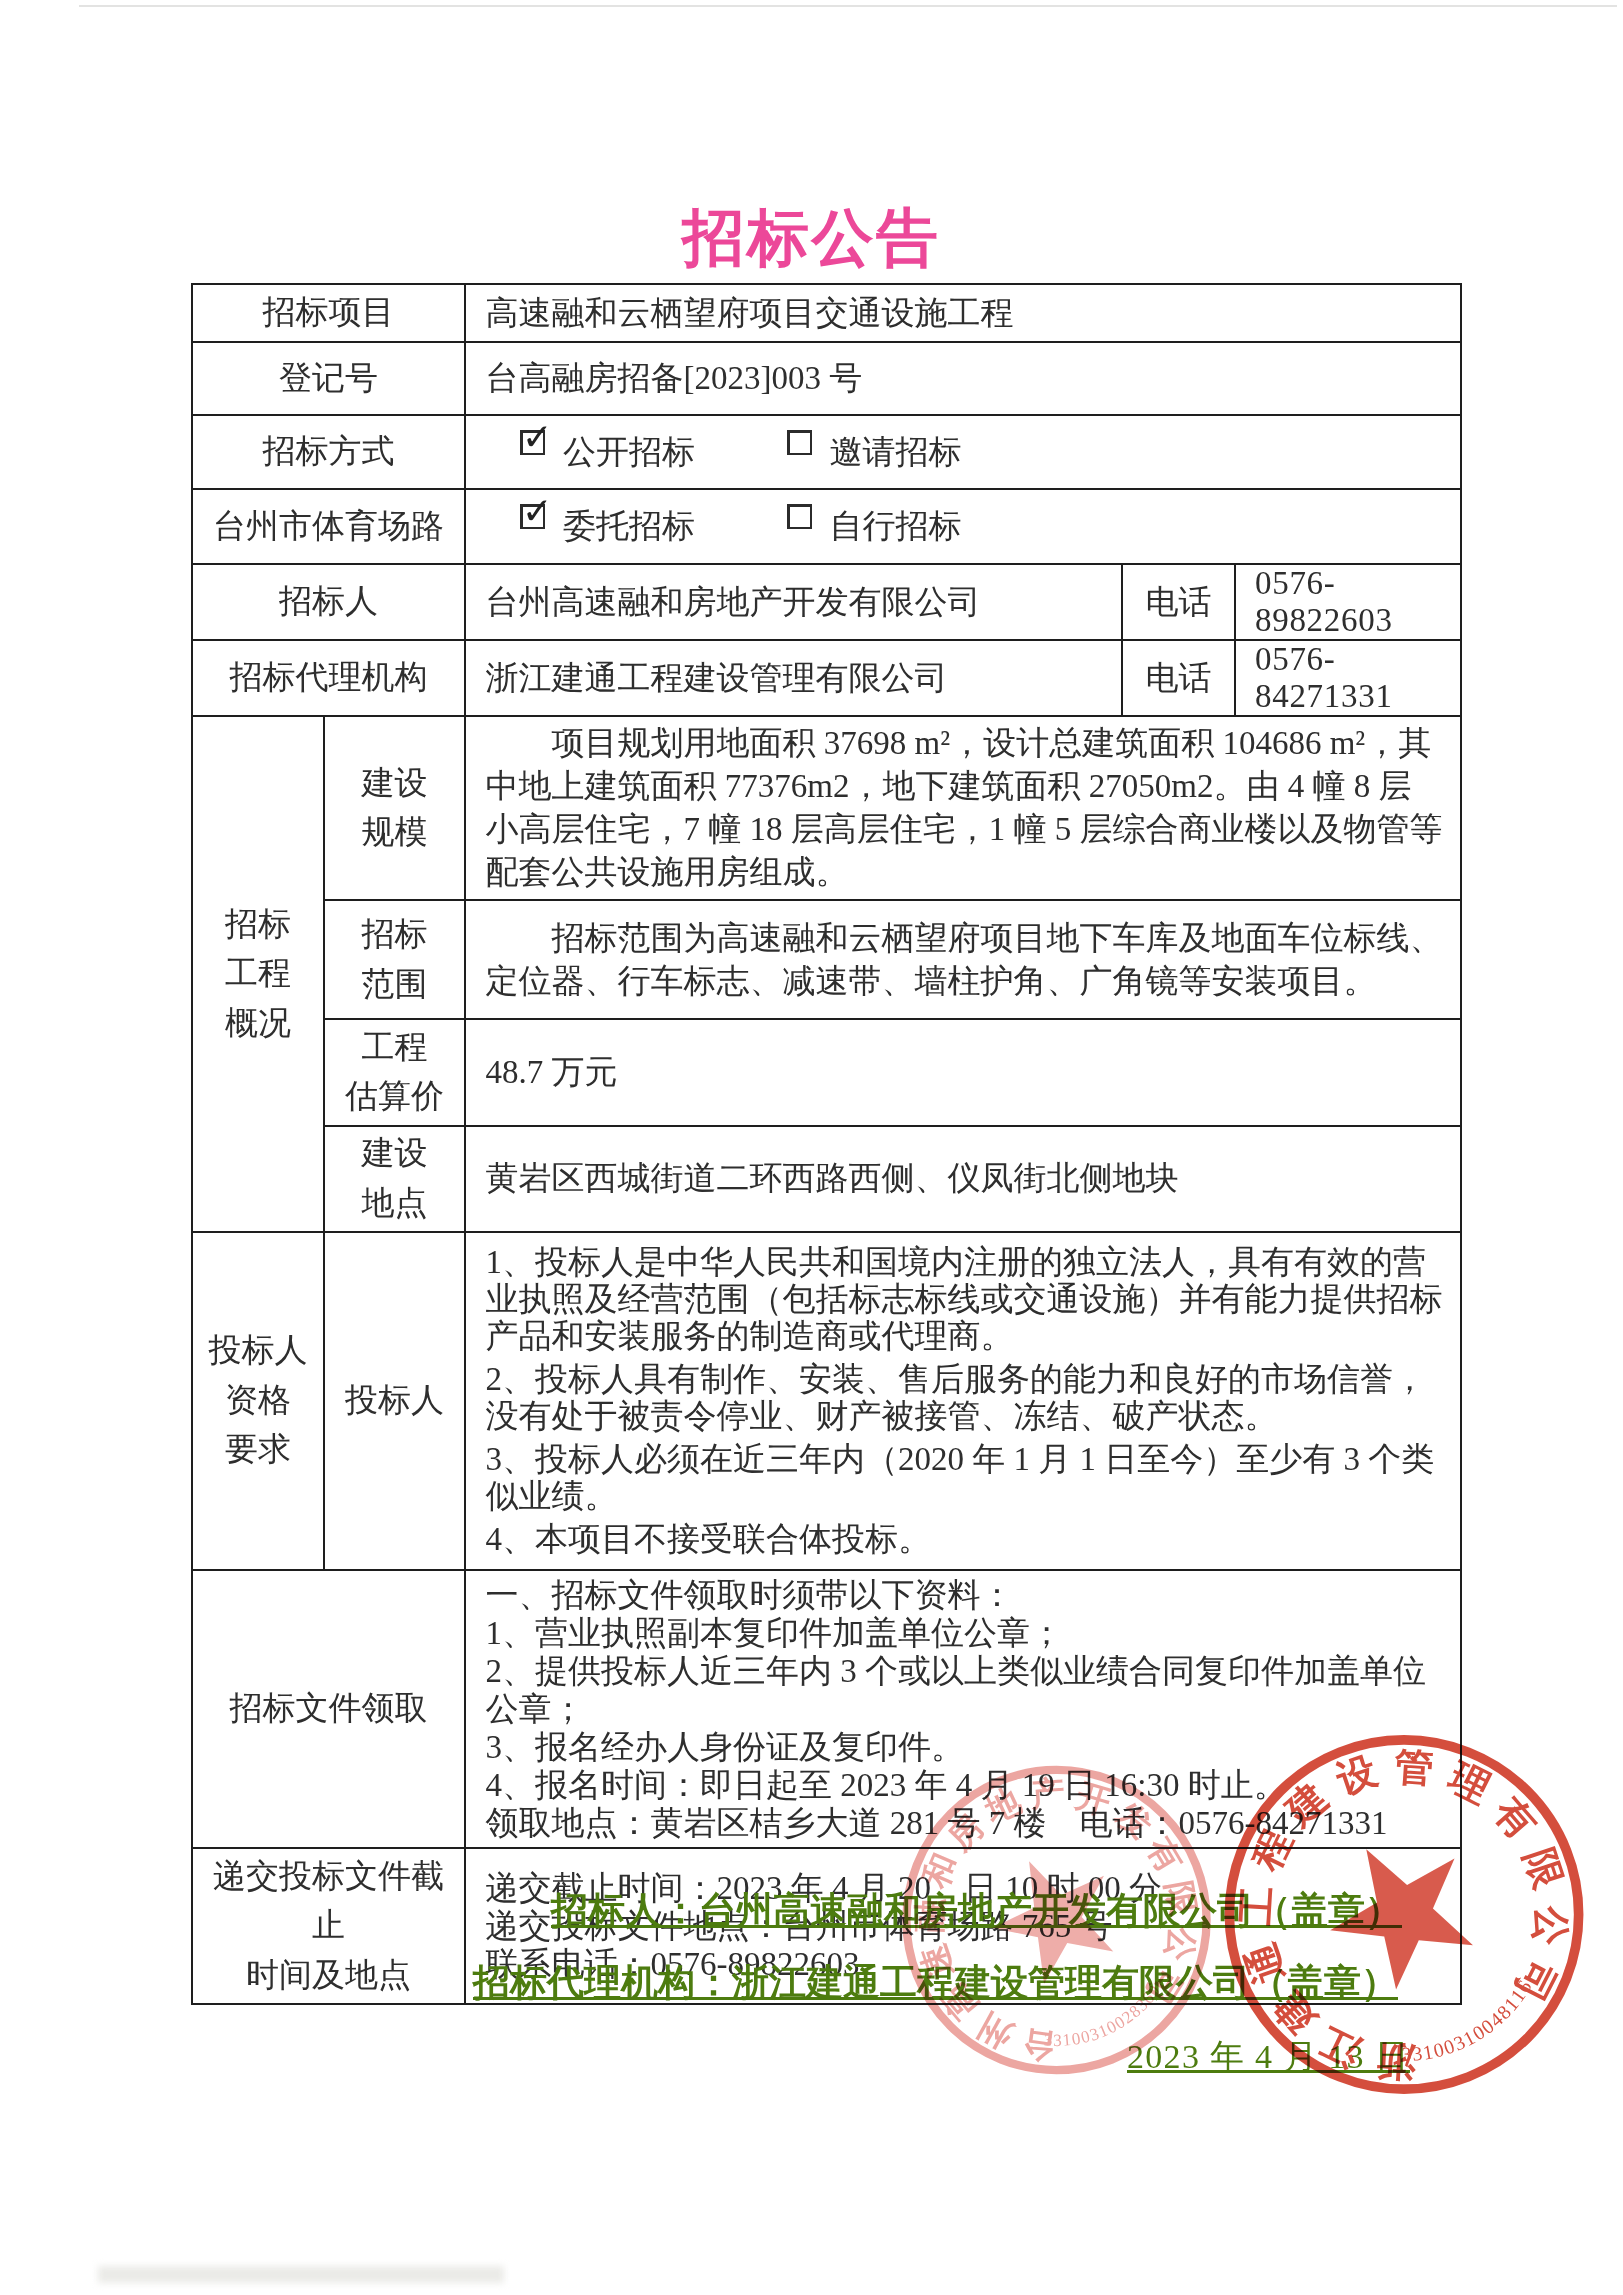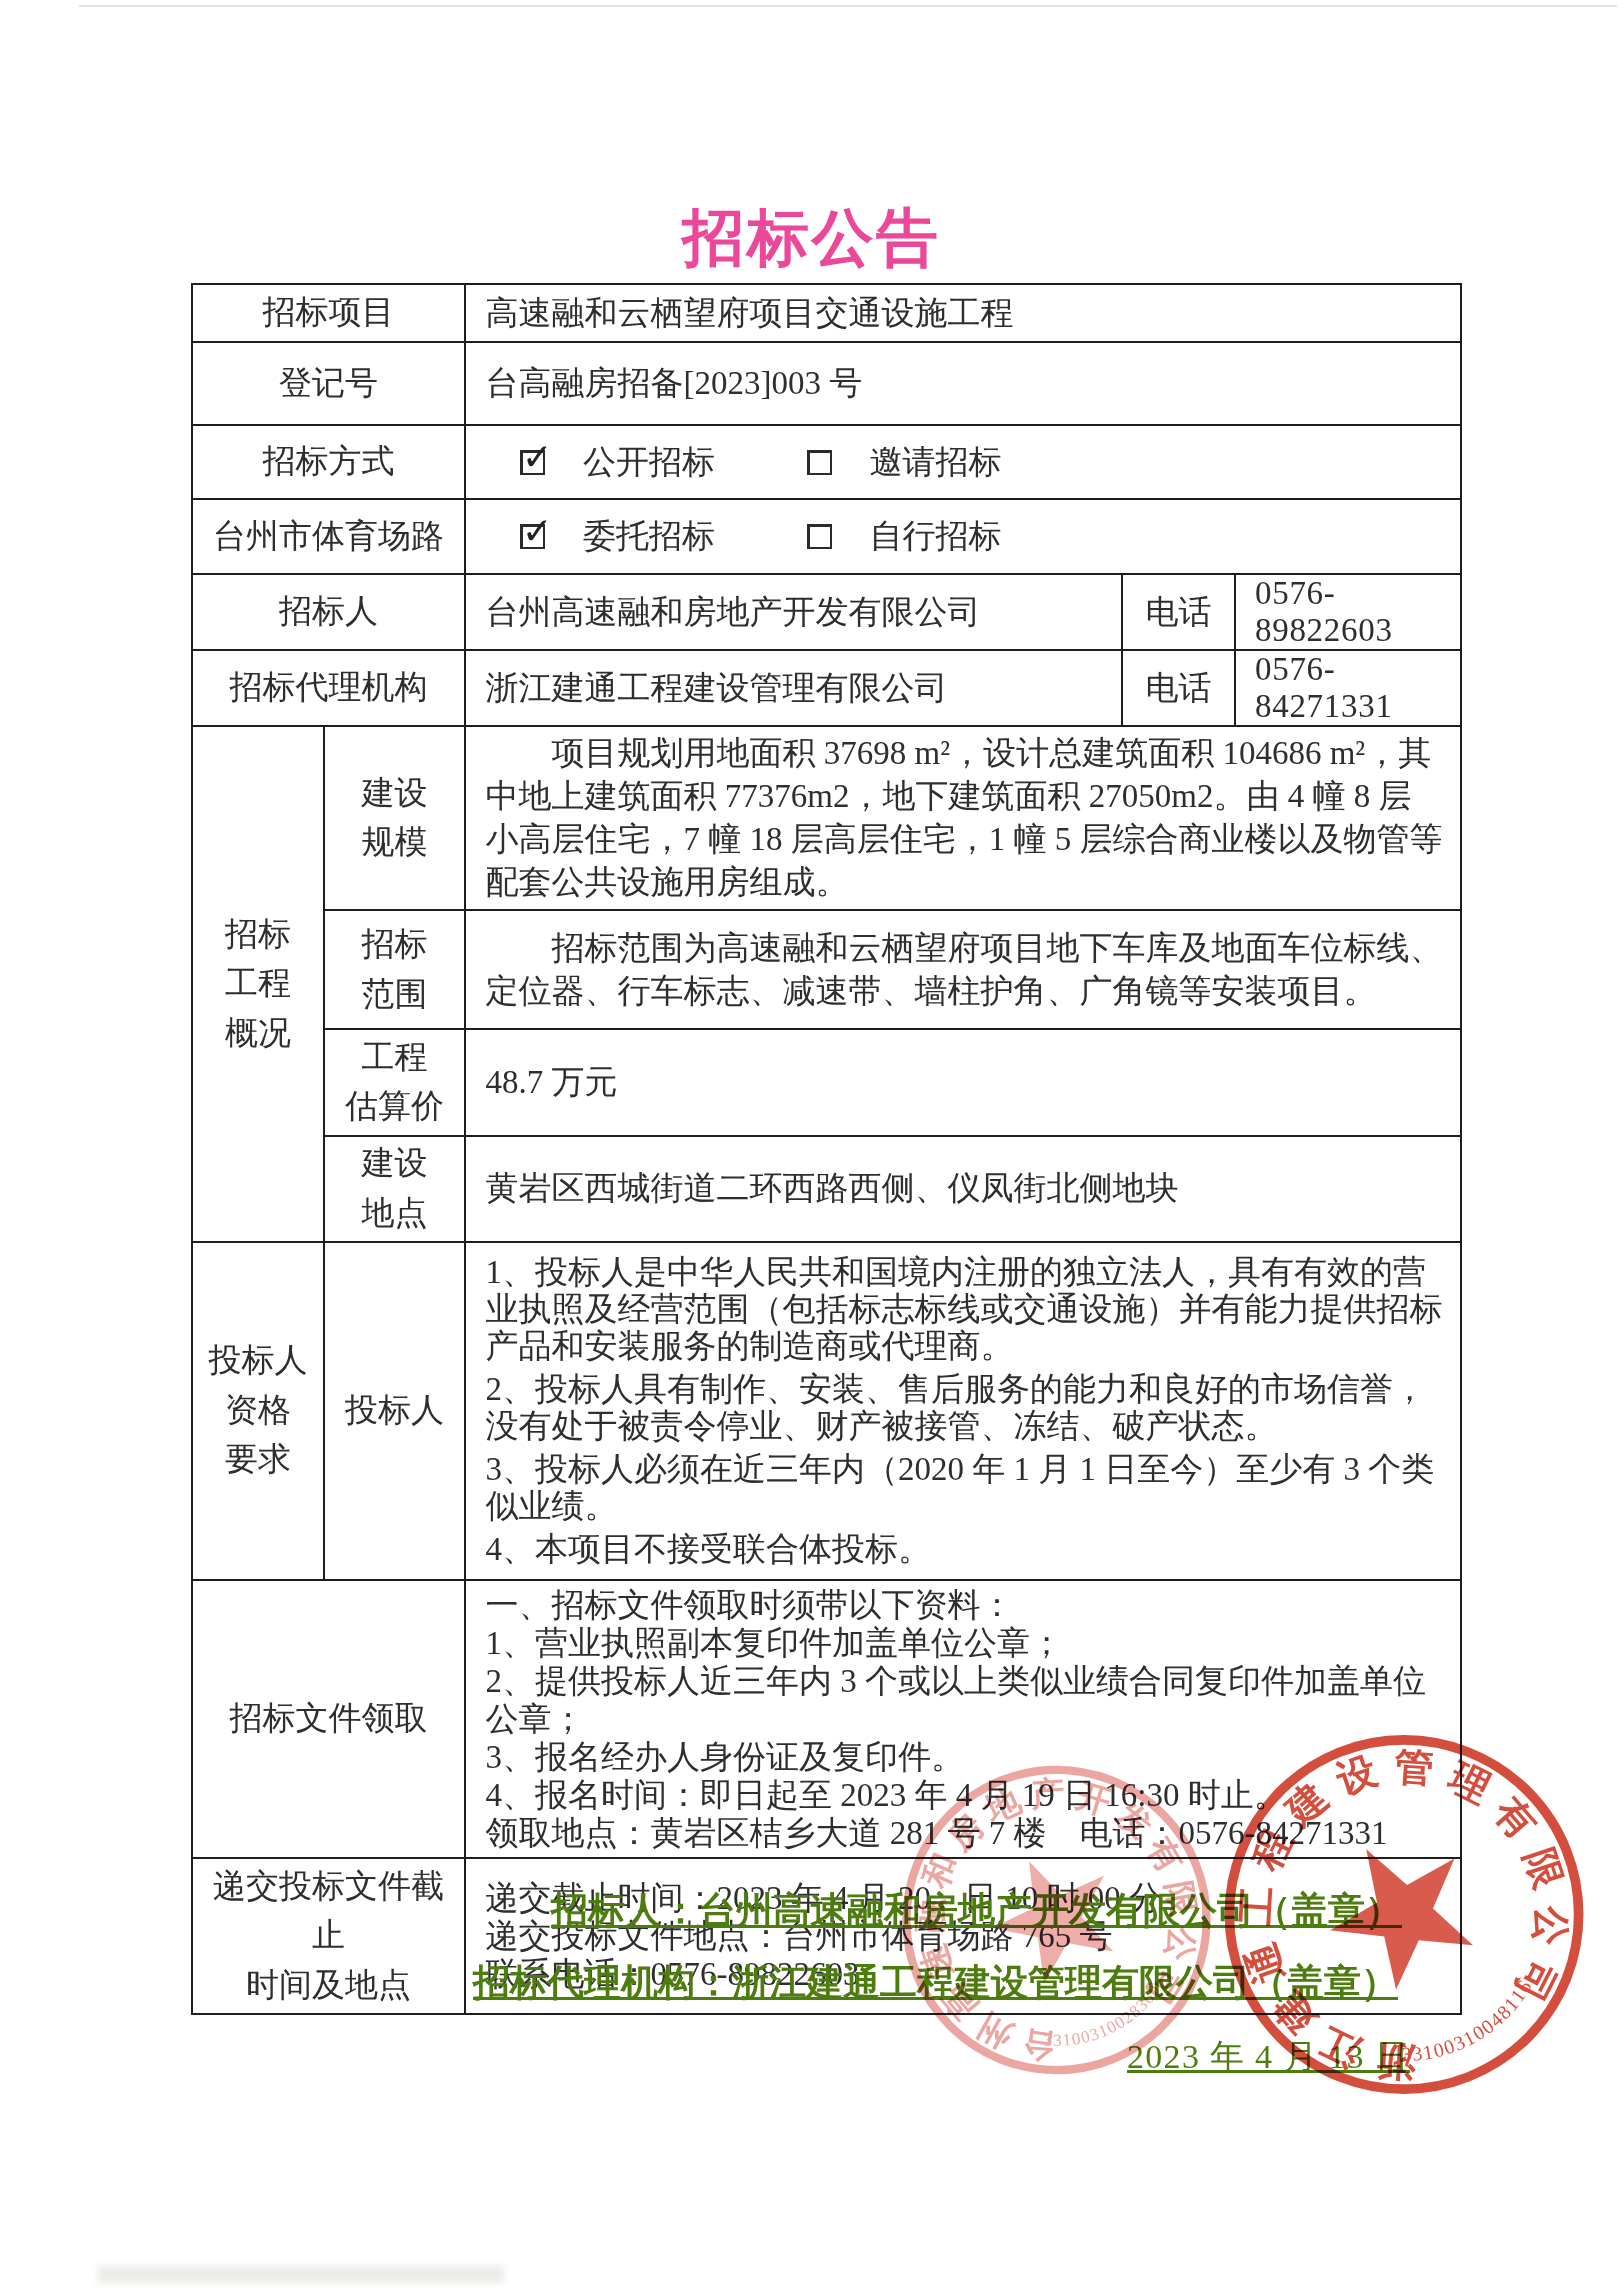--- a/index.html
+++ b/index.html
@@ -41,21 +41,21 @@
   }
   td.content { padding:5.2px 17px 5.2px 19.6px;margin-left:40px; }
   .indent { text-indent:2em; }
   .big-para { font-size:32px; line-height:43px; }
   .qual { font-size:31px; line-height:37px; }
   .qual p { margin:5.9px 0; }
   .collect { font-size:31px; line-height:38px; }
   .submit { font-size:31px; line-height:38px; }
 
   .cbrow { display:flex; align-items:center; gap:19.6px; padding-left:54px; }
-  .cb-item { display:flex; align-items:center; gap:38px; }
+  .cb-item { display:flex; gap:18px; }
   .cb-item + .cb-item { margin-left:72px; }
   .checkbox {
     width:25px; height:25px; flex:0 0 25px;
     border:2.6px solid #2b2b2b;
     border-top-width:3.9px; border-left-width:3.9px;
     position:relative; background:#fff;
   }
   .checkbox.checked::after {
     content:"✓";
     position:absolute; left:-1.3px; top:-17px;
@@ -93,21 +93,21 @@
       <col style="width:141px">
       <col style="width:657px">
       <col style="width:113px">
       <col style="width:226px">
   </colgroup>
   <tbody>
       <tr style="height:58px">
     <td class="lbl" colspan="2">招标项目</td>
     <td class="content" colspan="3">高速融和云栖望府项目交通设施工程</td>
   </tr>
-  <tr style="height:83px">
+  <tr style="height:73px">
     <td class="lbl" colspan="2">登记号</td>
     <td class="content" colspan="3">台高融房招备[2023]003 号</td>
   </tr>
   <tr style="height:74px">
     <td class="lbl" colspan="2">招标方式</td>
     <td colspan="3">
       <div class="cbrow">
         <span class="cb-item">
           <span class="checkbox checked"></span>
           <span>公开招标</span>

